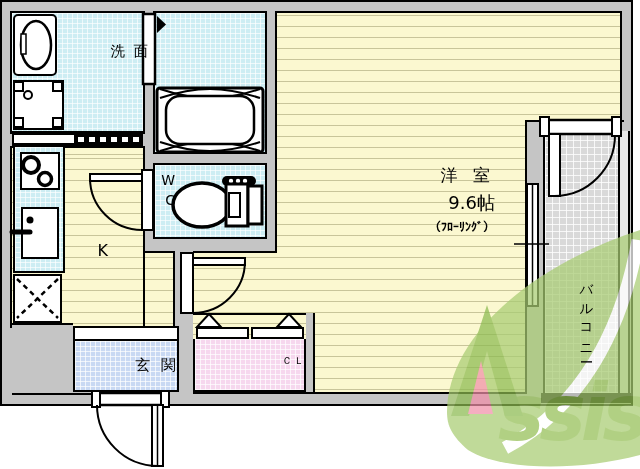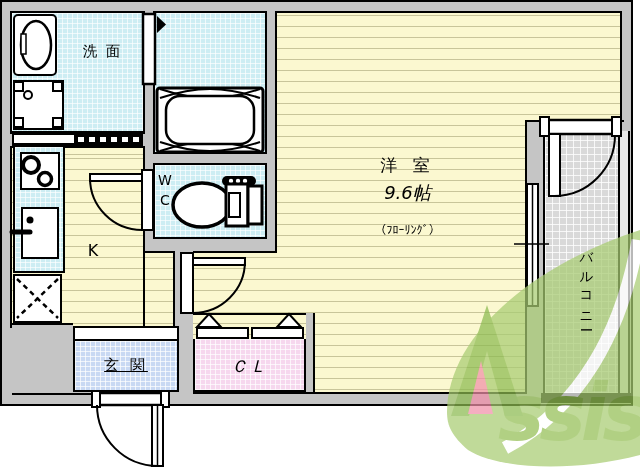--- a/index.html
+++ b/index.html
@@ -19,21 +19,21 @@
     background-image:linear-gradient(rgba(255,255,255,.7) 1px,transparent 1px),
                      linear-gradient(90deg,rgba(255,255,255,.7) 1px,transparent 1px);
     background-size:5px 5px;}
   .grid-bal{background-color:#d9d9d9;
     background-image:linear-gradient(rgba(255,255,255,.8) 1px,transparent 1px),
                      linear-gradient(90deg,rgba(255,255,255,.8) 1px,transparent 1px);
     background-size:7px 7px;}
   .yellow{background-color:#fbf8d0;
     background-image:repeating-linear-gradient(180deg,rgba(150,145,100,.5) 0 1px,transparent 1px 11px);}
   .whitebox{background:#fff;border:2px solid #000;}
-  .label{position:absolute;z-index:45;text-align:center;line-height:1.45;}
+  .label{position:absolute;z-index:45;text-align:right;line-height:1.45;}
   svg{display:block;}
   #fixtures{position:absolute;left:0;top:0;z-index:20;pointer-events:none;}
   #logo{position:absolute;left:0;top:0;z-index:40;pointer-events:none;}
 </style>
 </head>
 <body>
 
 <div id="stage">
 
   <div class="abs wall" style="left:0;top:3;width:633px;height:406px;border:2px solid #000;"></div>
@@ -187,22 +187,22 @@
   </svg>
 
   <div class="label" style="left:55px;top:41px;width:95px;font-size:14.5px;letter-spacing:2px;">
     <div>洗 面</div>
   </div>
   <div class="label" style="left:155px;top:171px;width:20px;font-size:14px;line-height:1.4;">
     <div>W</div>
     <div>C</div>
   </div>
   <div class="label" style="left:78px;top:239px;width:30px;font-size:16px;">K</div>
-  <div class="label" style="left:320px;top:153px;width:175px;">
+  <div class="label" style="left:320px;top:163px;width:175px;">
     <div style="font-size:17px;letter-spacing:5px;">洋 室</div>
-    <div style="font-size:18px;margin-top:2px;font-style:italic;">9.6帖</div>
-    <div style="font-size:12px;margin-top:16px;">（ﾌﾛｰﾘﾝｸﾞ）</div>
+    <div style="font-size:18px;margin-top:2px;">9.6帖</div>
+    <div style="font-size:12px;margin-top:3px;font-weight:bold;">（ﾌﾛｰﾘﾝｸﾞ）</div>
   </div>
   <div class="label" style="left:576px;top:210px;width:20px;height:150px;writing-mode:vertical-rl;font-size:13.5px;letter-spacing:5px;">バルコニー</div>
-  <div class="label" style="left:73px;top:355px;width:106px;font-size:15px;letter-spacing:3px;text-decoration:underline;">玄 関</div>
-  <div class="label" style="left:193px;top:354px;width:113px;font-size:17px;letter-spacing:2px;font-style:italic;">ＣＬ</div>
+  <div class="label" style="left:73px;top:355px;width:106px;font-size:15px;letter-spacing:3px;">玄 関</div>
+  <div class="label" style="left:193px;top:354px;width:113px;font-size:10px;letter-spacing:2px;">ＣＬ</div>
 
 </div>
 
 </body></html>

